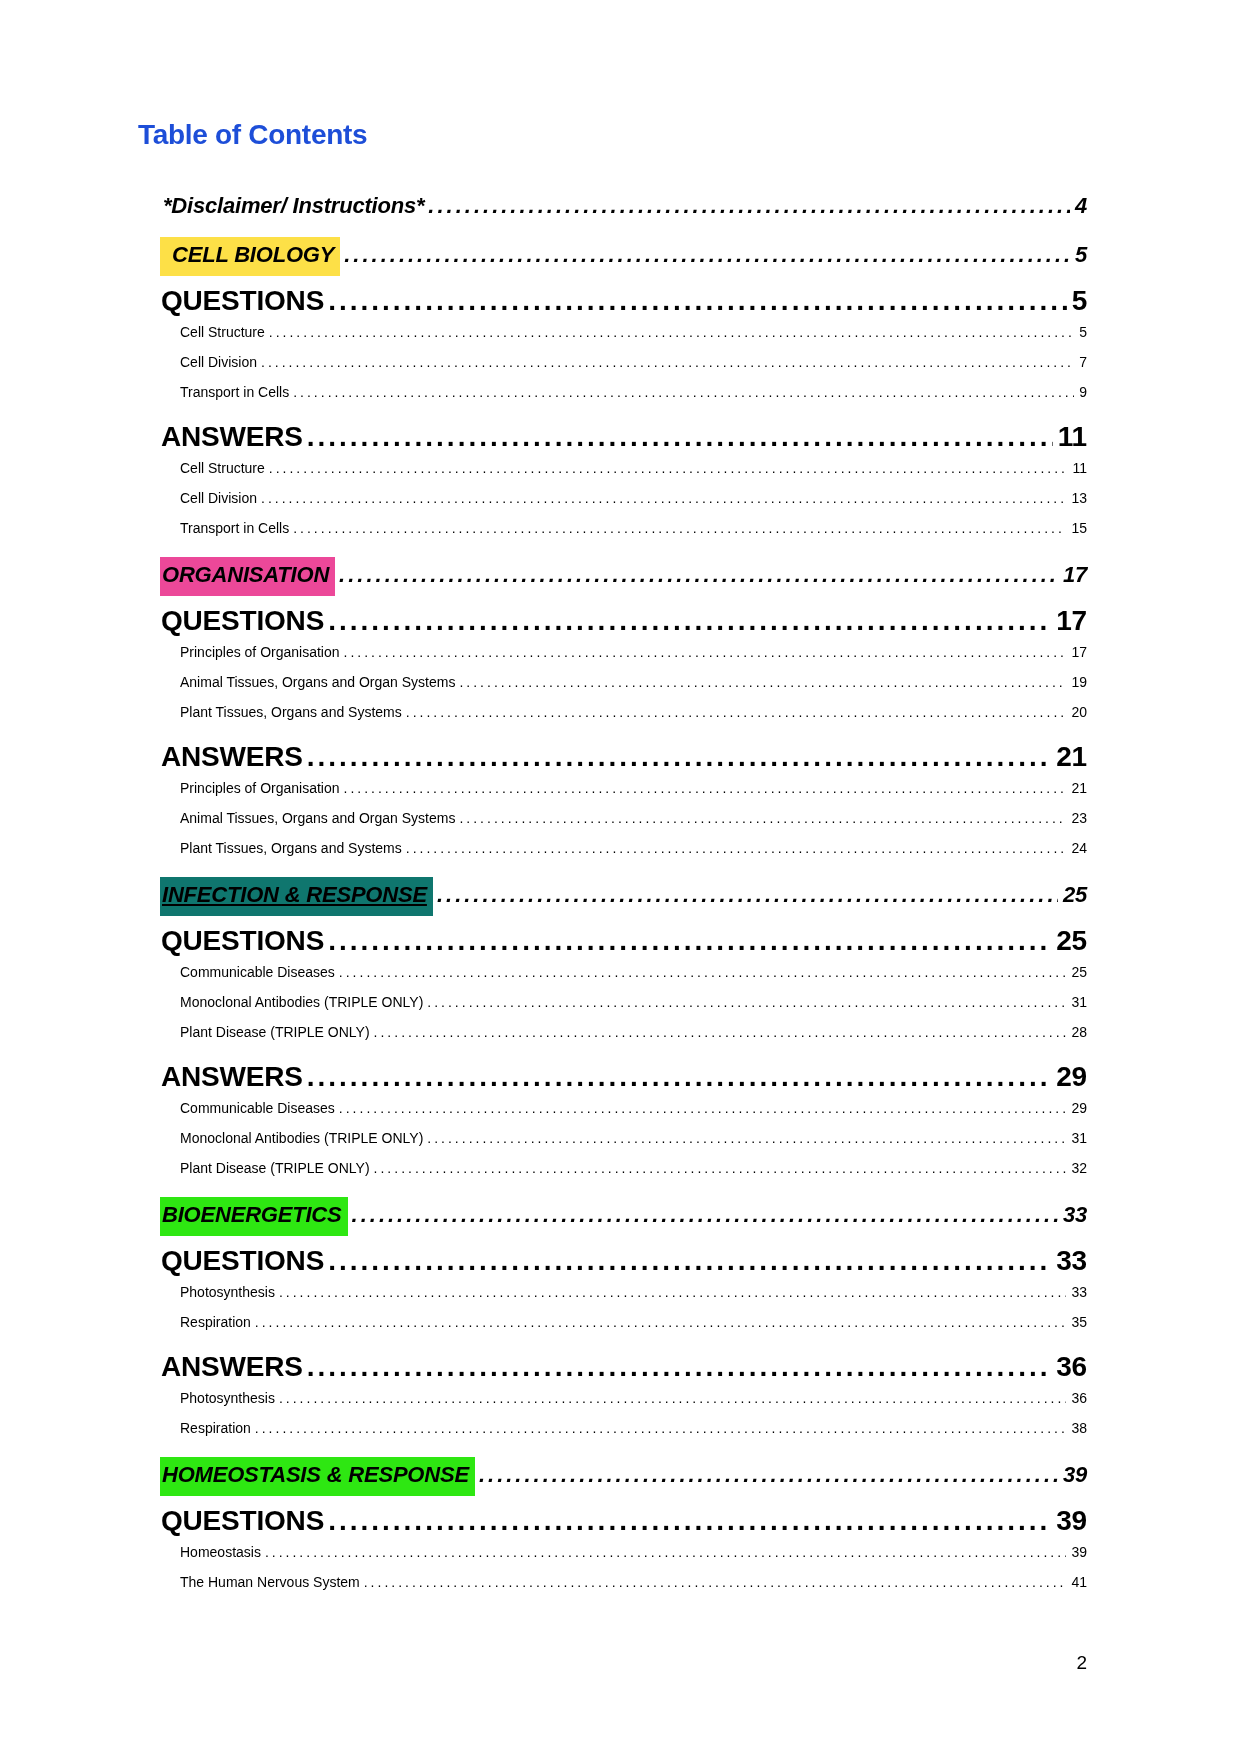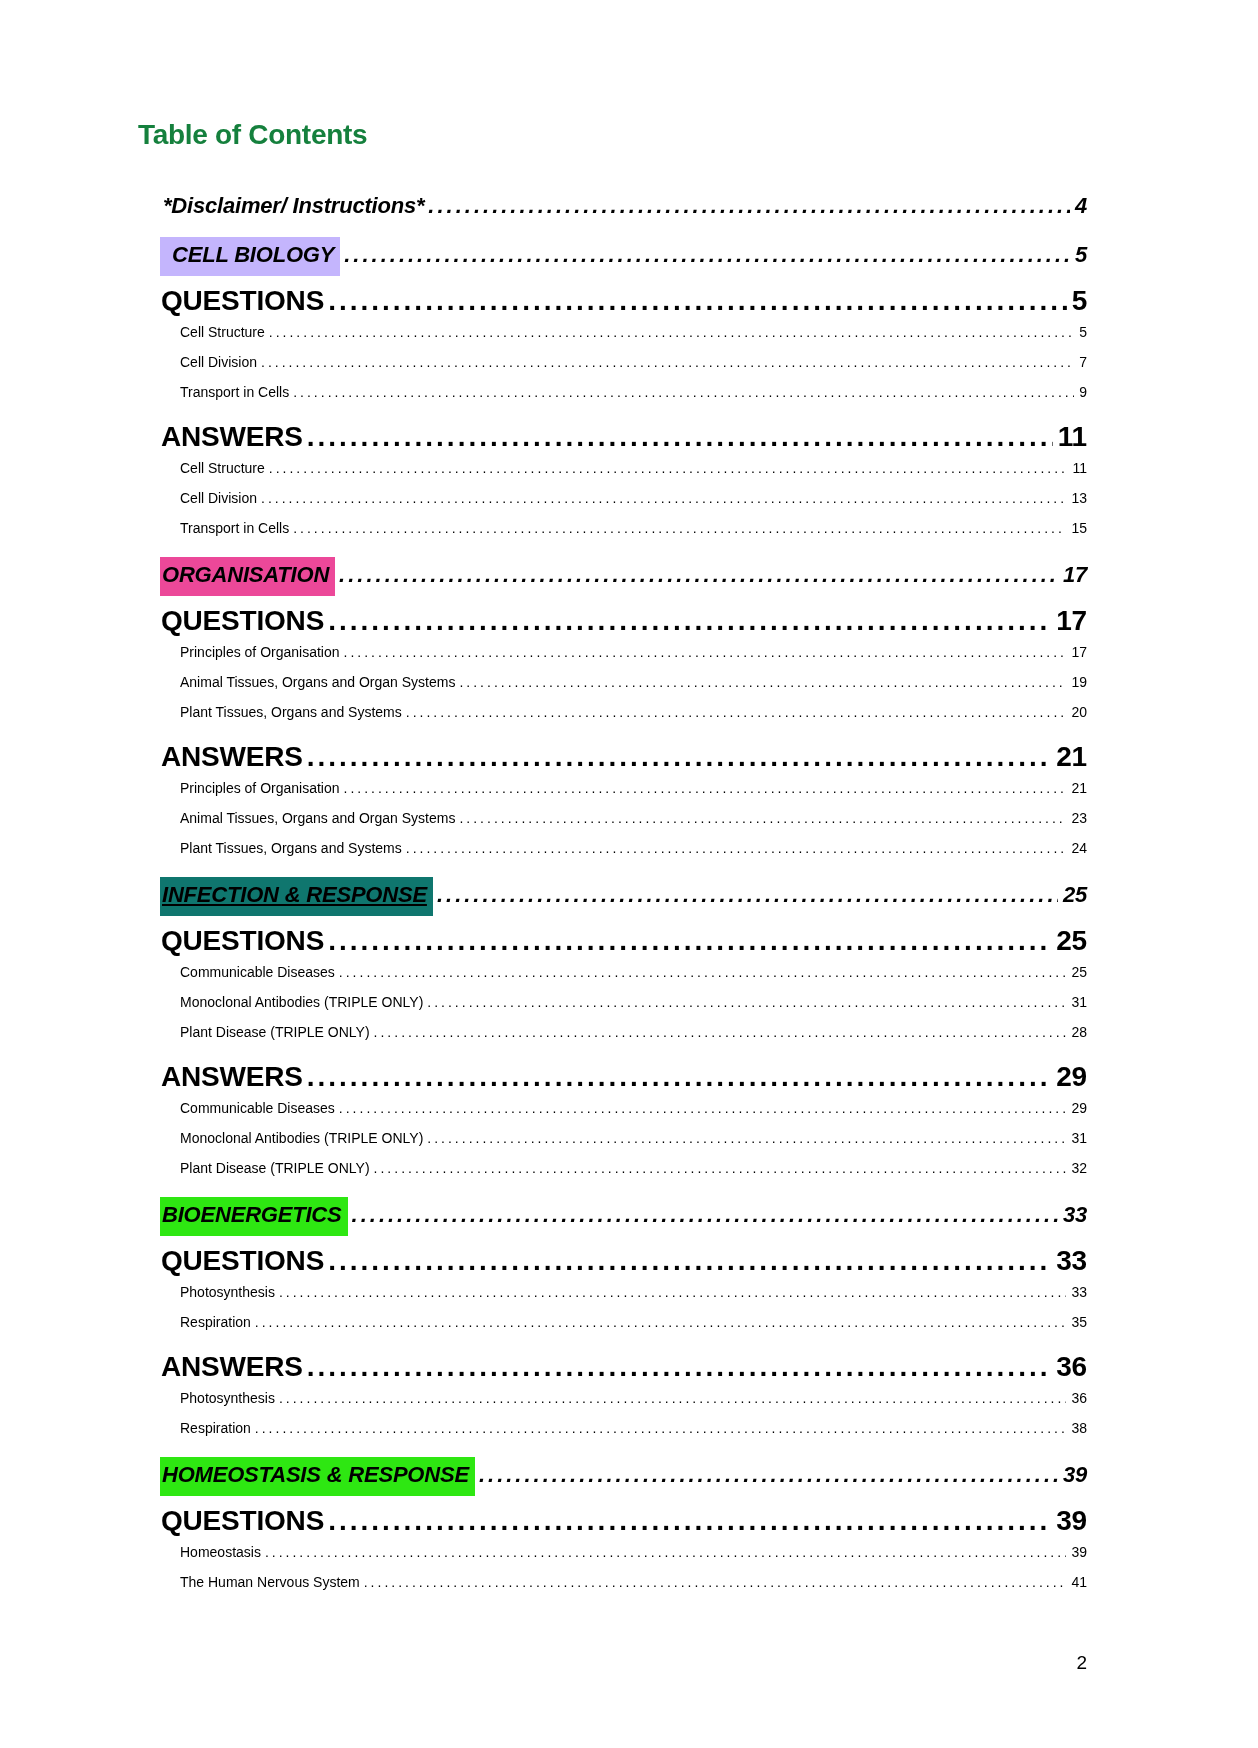--- a/index.html
+++ b/index.html
@@ -78,29 +78,29 @@
     top: 1652px;
     font-size: 19px;
     line-height: 22px;
   }
 </style>
 </head>
 <body style="background: rgb(255, 255, 255); color: rgb(0, 0, 0);">
 
 <div class="page">
   <div class="content">
-    <h1 class="title" style="color: #15803d;">Table of Contents</h1>
+    <h1 class="title" style="color: #1d4ed8;">Table of Contents</h1>
     <div id="toc">
         <div class="toc-row lvl1">
           <span class="label">*Disclaimer/ Instructions*</span>
           <span class="dots">............................................................................................................................................................................................................................................................................................................</span>
           <span class="pagenum">4</span>
         </div>
         <div class="toc-row lvl1">
-          <span class="label hl" style="background: #c4b5fd; padding-left: 12px;">CELL BIOLOGY</span>
+          <span class="label hl" style="background: #fde047; padding-left: 12px;">CELL BIOLOGY</span>
           <span class="dots">............................................................................................................................................................................................................................................................................................................</span>
           <span class="pagenum">5</span>
         </div>
         <div class="toc-row lvl2">
           <span class="label">QUESTIONS</span>
           <span class="dots">............................................................................................................................................................................................................................................................................................................</span>
           <span class="pagenum">5</span>
         </div>
         <div class="toc-row lvl3">
           <span class="label">Cell Structure</span>

